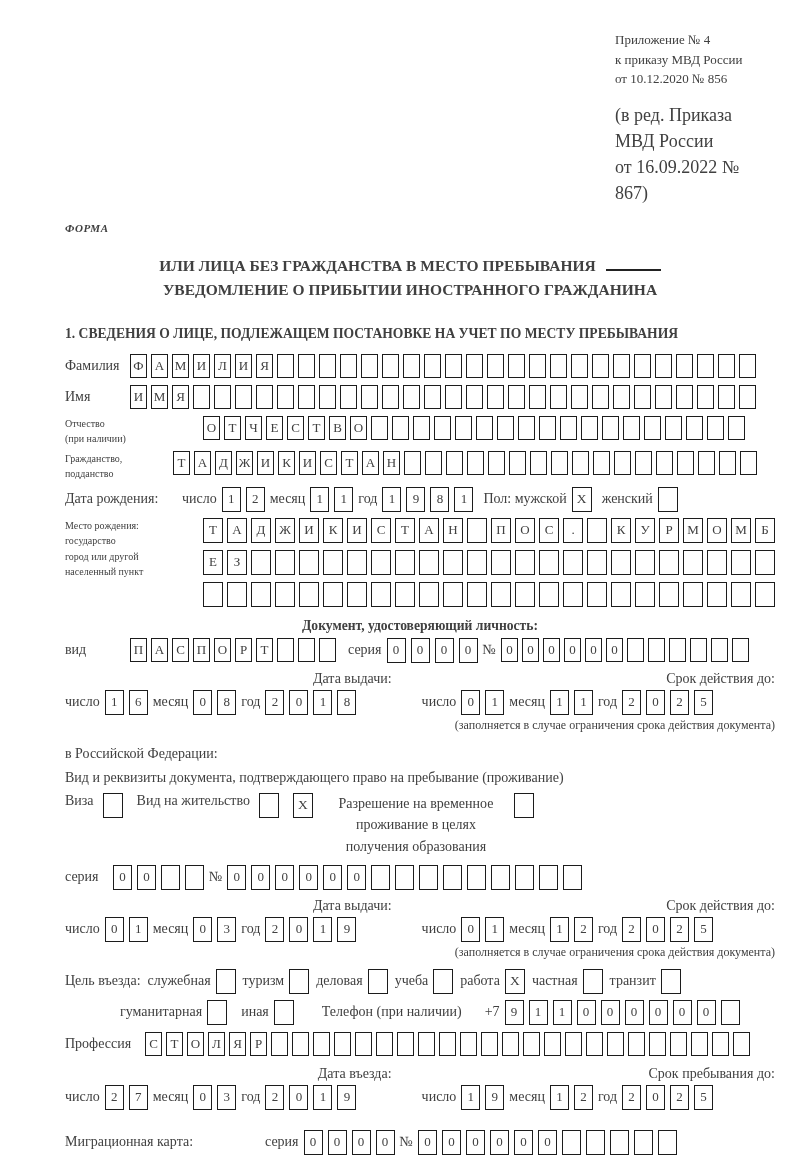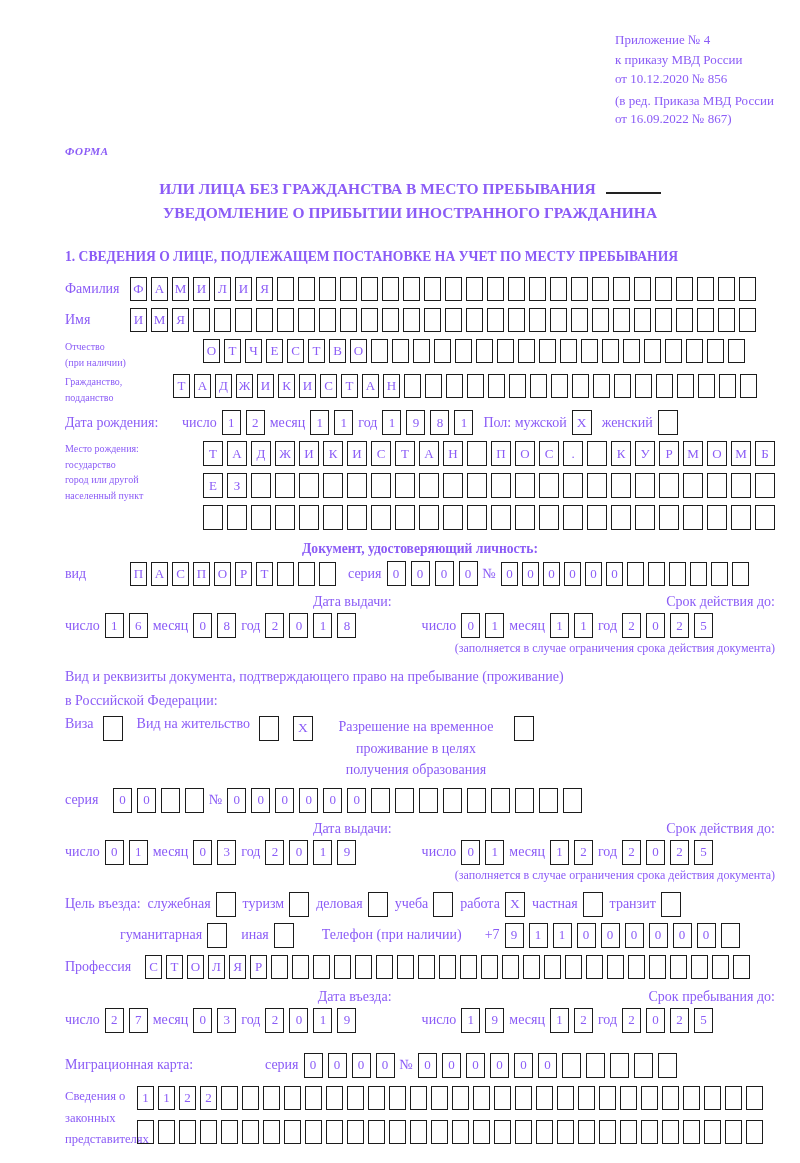--- a/index.html
+++ b/index.html
@@ -1,21 +1,21 @@
 <!DOCTYPE html>
 <html><head>
 <meta charset="utf-8">
 <style>
   html,body{margin:0;padding:0;background:#fff;}
-  .page{width:800px;height:1163px;background:#fff;color:#8b5cf6;
+  .page{width:800px;height:1163px;background:#fff;color:#404040;
         font-family:"Liberation Serif","DejaVu Serif",serif;
         padding:30px 25px 0 65px;box-sizing:border-box;overflow:hidden;position:relative;}
   
   .hdr{margin-left:550px;font-size:13px;line-height:1.5;}
-  .hdr-sub{font-size:13px;line-height:1.45;margin-top:3px;}
+  .hdr-sub{font-size:18px;line-height:1.45;margin-top:13px;}
   .forma{text-align:left;padding-right:12px;font-weight:bold;font-size:11px;margin-top:16px;letter-spacing:.5px;font-style:italic;}
   
   .title{text-align:center;font-weight:bold;font-size:15.5px;line-height:1.55;margin-top:20px;margin-left:-20px;}
   .title-underline{display:inline-block;width:55px;border-bottom:2px solid #222;margin-left:10px;}
   .sec1{font-weight:bold;font-size:13.6px;margin-top:24px;}
   
   .frow{display:flex;align-items:center;margin-top:7px;}
   .frow.top{align-items:flex-start;}
   .lbl{font-size:14px;flex-shrink:0;}
   .lbl2{font-size:10px;line-height:1.55;flex-shrink:0;}
@@ -410,22 +410,22 @@
             <div class="cell">0</div>
             <div class="cell">2</div>
             <div class="cell">5</div>
           </div>
       </div>
       <div class="note">(заполняется в случае ограничения срока действия документа)</div>
     </div>
   </div>
 
   <div class="intro">
+    <div>в Российской Федерации:</div>
     <div>Вид и реквизиты документа, подтверждающего право на пребывание (проживание)</div>
-    <div>в Российской Федерации:</div>
   </div>
   <div class="ropts">
     <div class="ropt">
       <span class="rlbl">Виза</span>
       <div class="cb"></div>
     </div>
     <div class="ropt">
       <span class="rlbl">Вид на жительство</span>
       <div class="cb"></div>
     </div>

